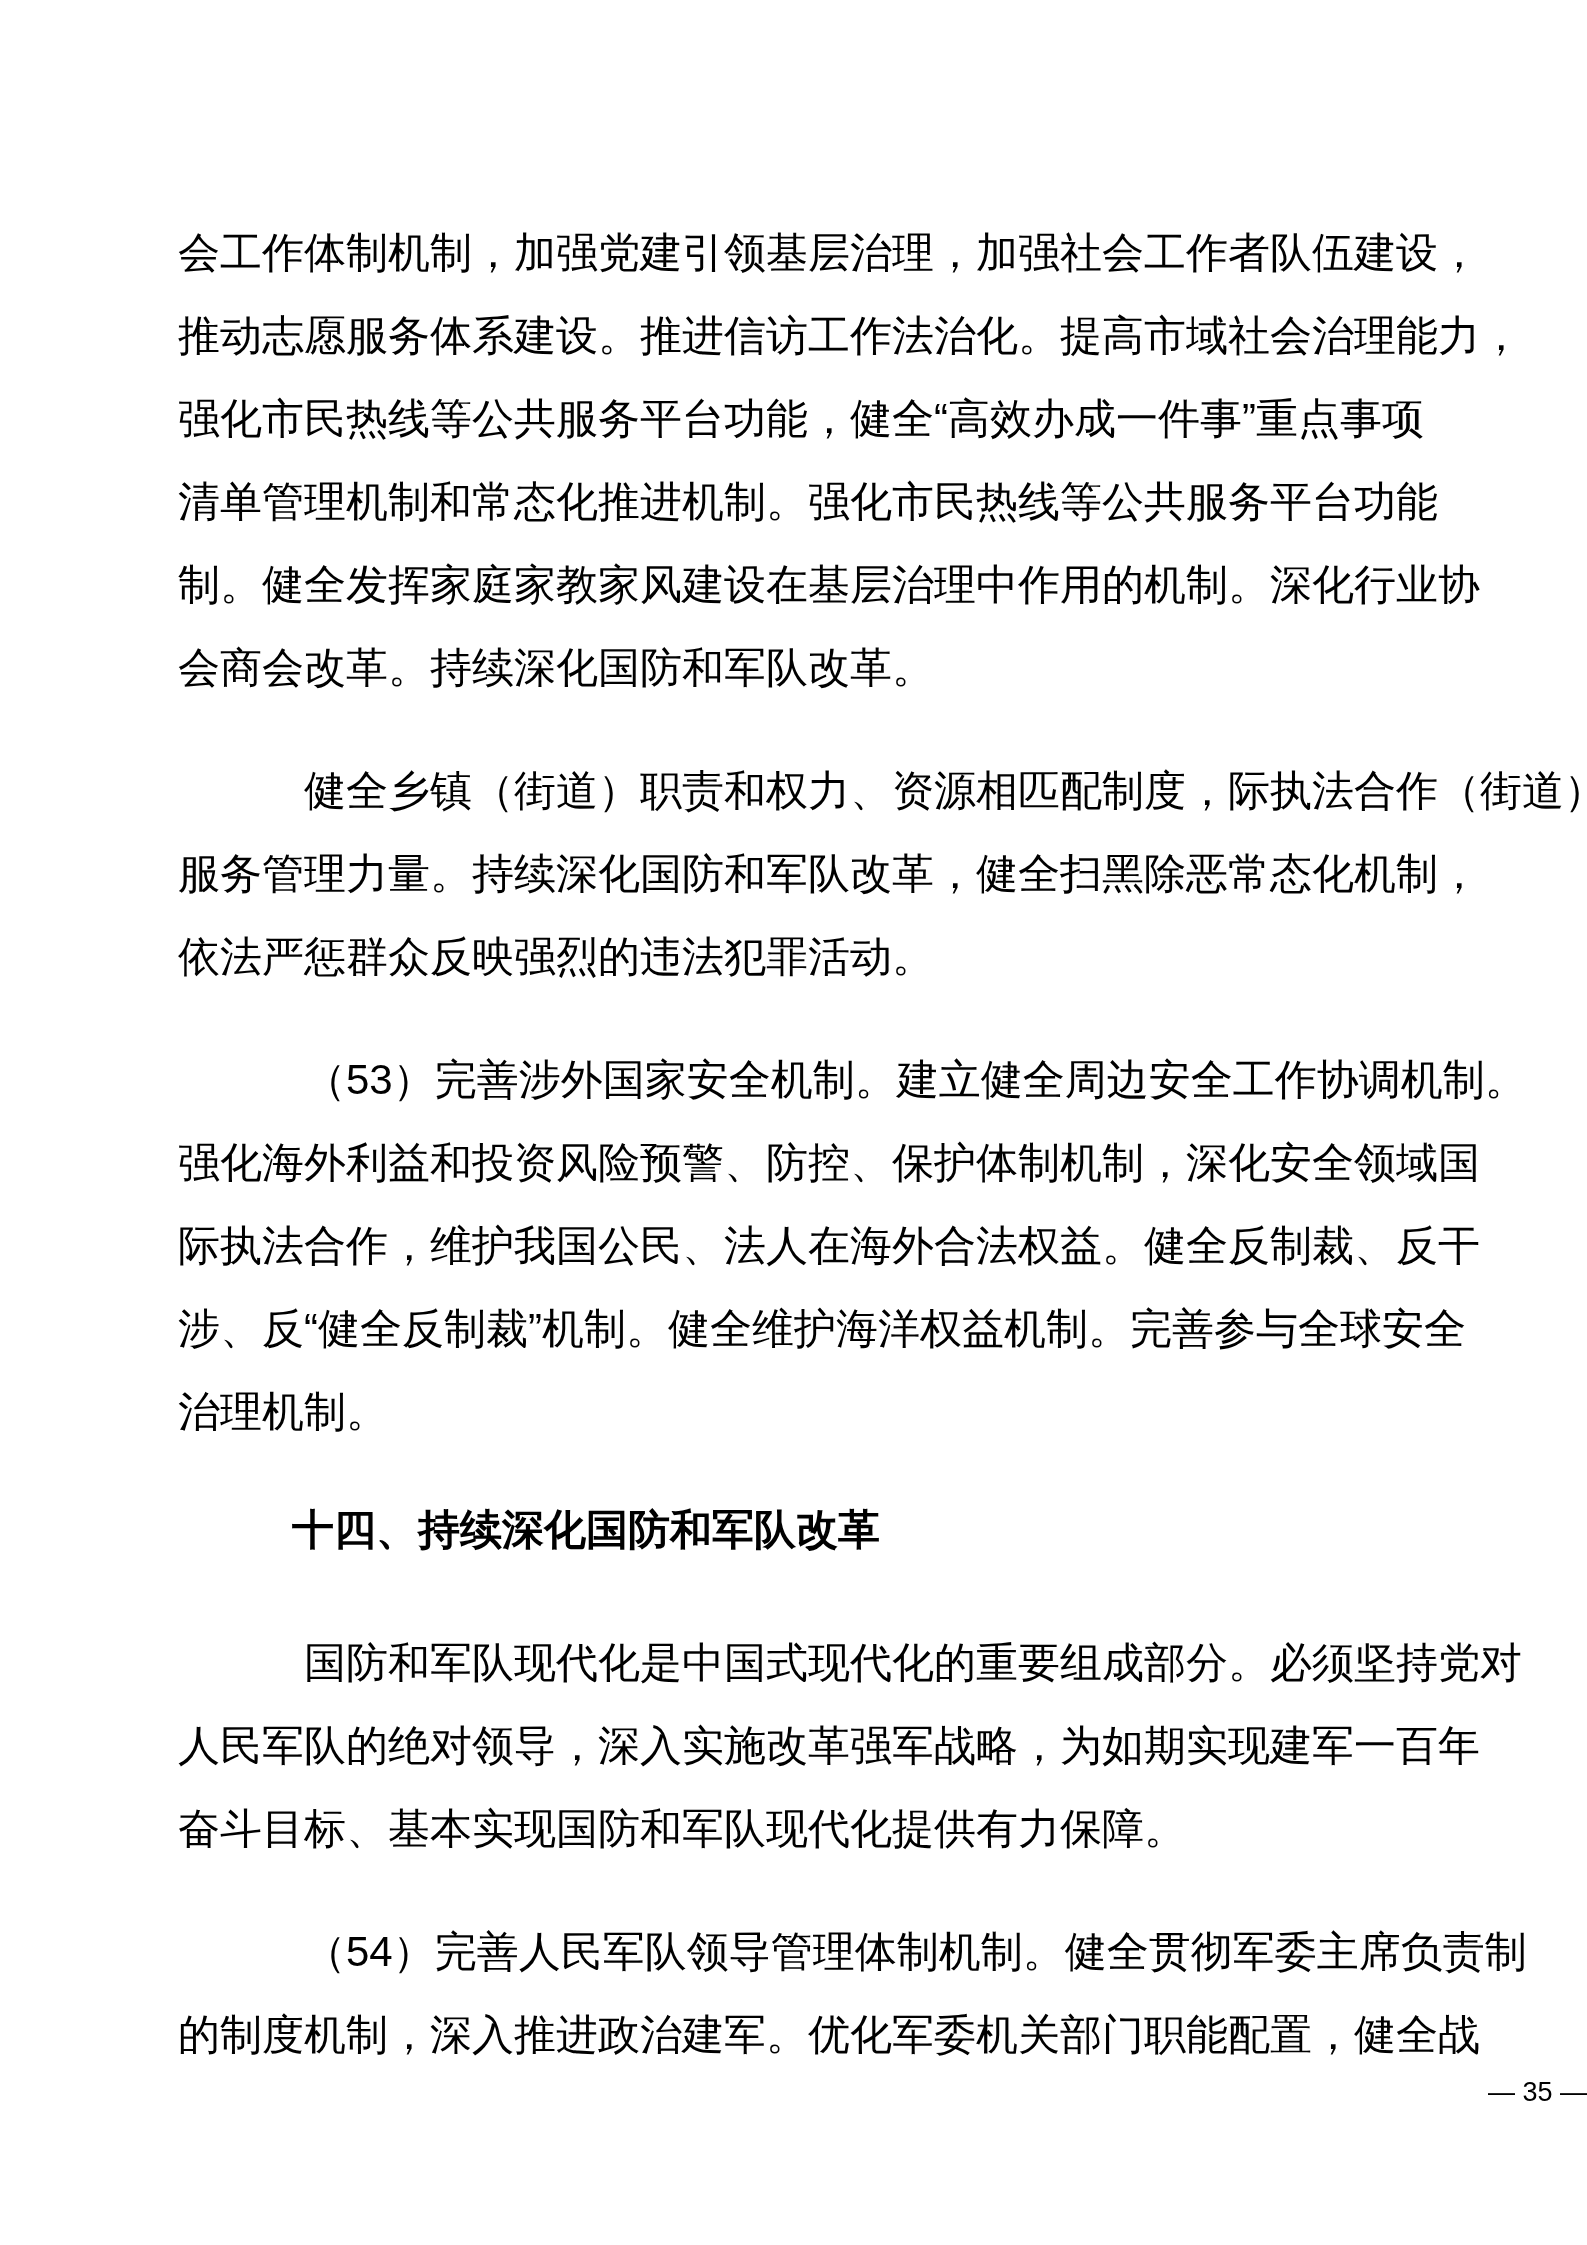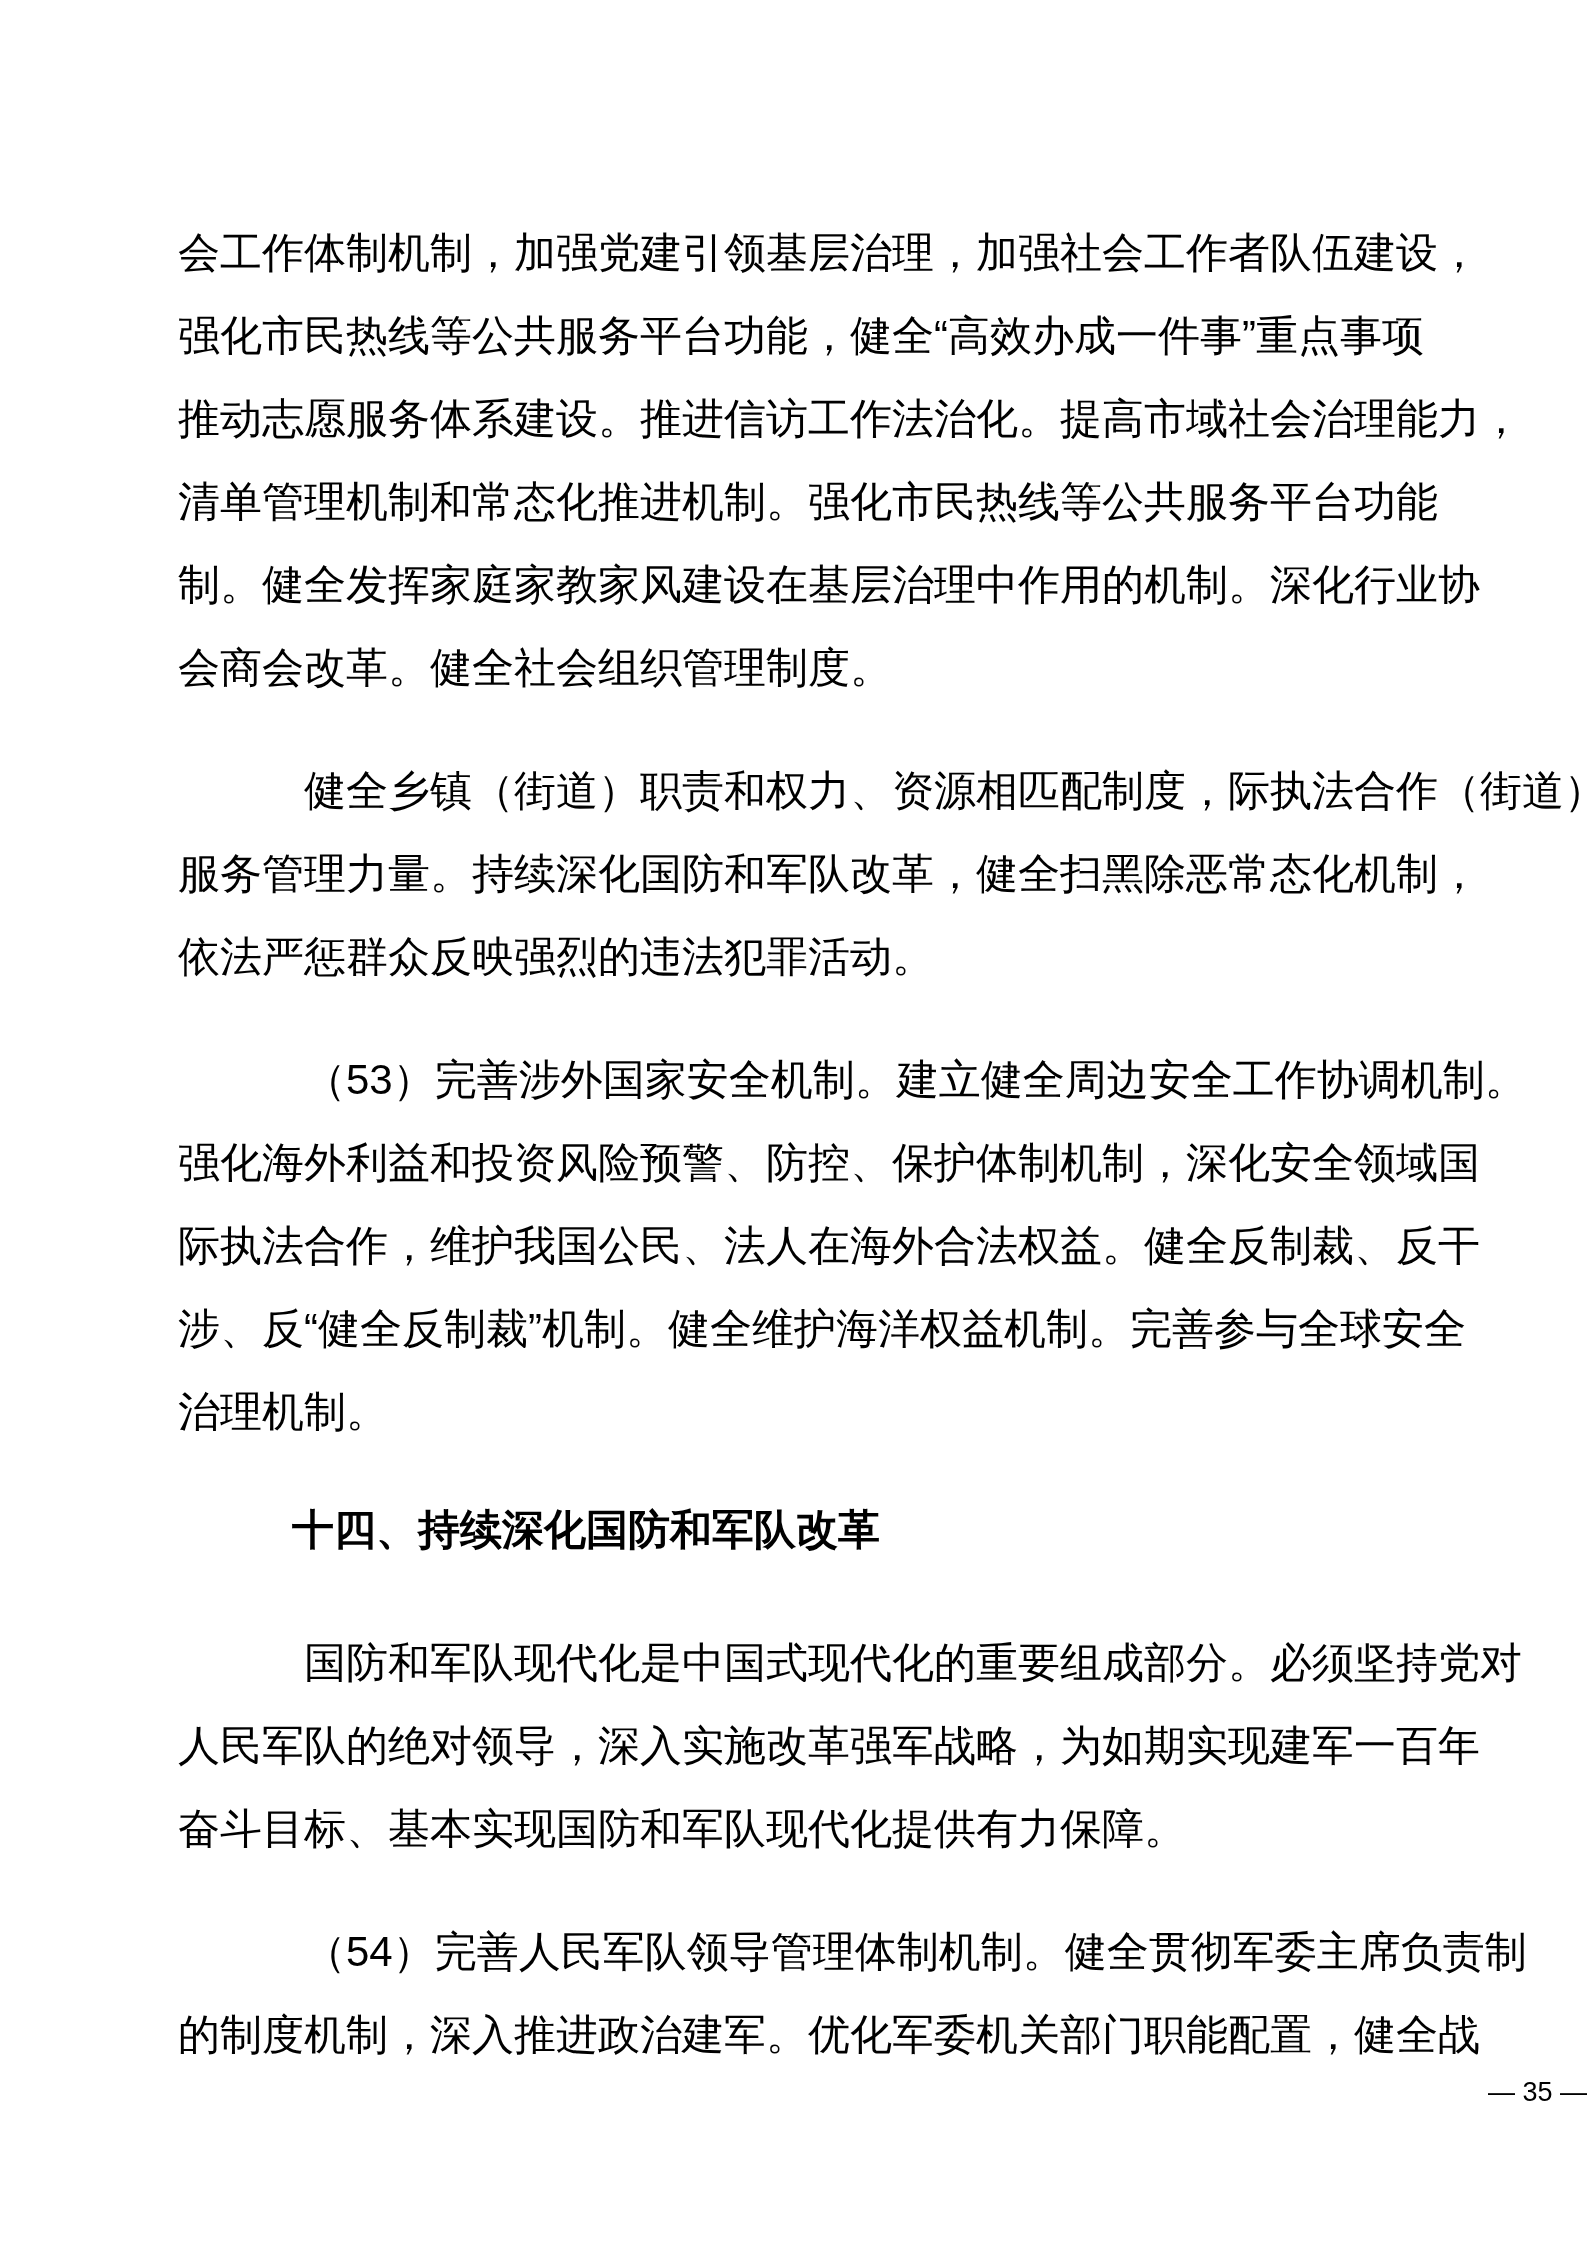--- a/index.html
+++ b/index.html
@@ -57,25 +57,25 @@
   }
 </style>
 </head>
 <body>
 
 <div class="page">
   <div class="content">
 
     <div class="para">
       <div class="line">会工作体制机制，加强党建引领基层治理，加强社会工作者队伍建设，</div>
+      <div class="line">推动志愿服务体系建设。推进信访工作法治化。提高市域社会治理能力，</div>
       <div class="line">强化市民热线等公共服务平台功能，健全“高效办成一件事”重点事项</div>
-      <div class="line">推动志愿服务体系建设。推进信访工作法治化。提高市域社会治理能力，</div>
       <div class="line">清单管理机制和常态化推进机制。强化市民热线等公共服务平台功能</div>
       <div class="line">制。健全发挥家庭家教家风建设在基层治理中作用的机制。深化行业协</div>
-      <div class="line">会商会改革。健全社会组织管理制度。</div>
+      <div class="line">会商会改革。持续深化国防和军队改革。</div>
     </div>
 
     <div class="para gap-40">
       <div class="line indent">健全乡镇（街道）职责和权力、资源相匹配制度，际执法合作（街道）</div>
       <div class="line">服务管理力量。持续深化国防和军队改革，健全扫黑除恶常态化机制，</div>
       <div class="line">依法严惩群众反映强烈的违法犯罪活动。</div>
     </div>
 
     <div class="para gap-40">
       <div class="line indent">（53）完善涉外国家安全机制。建立健全周边安全工作协调机制。</div>

